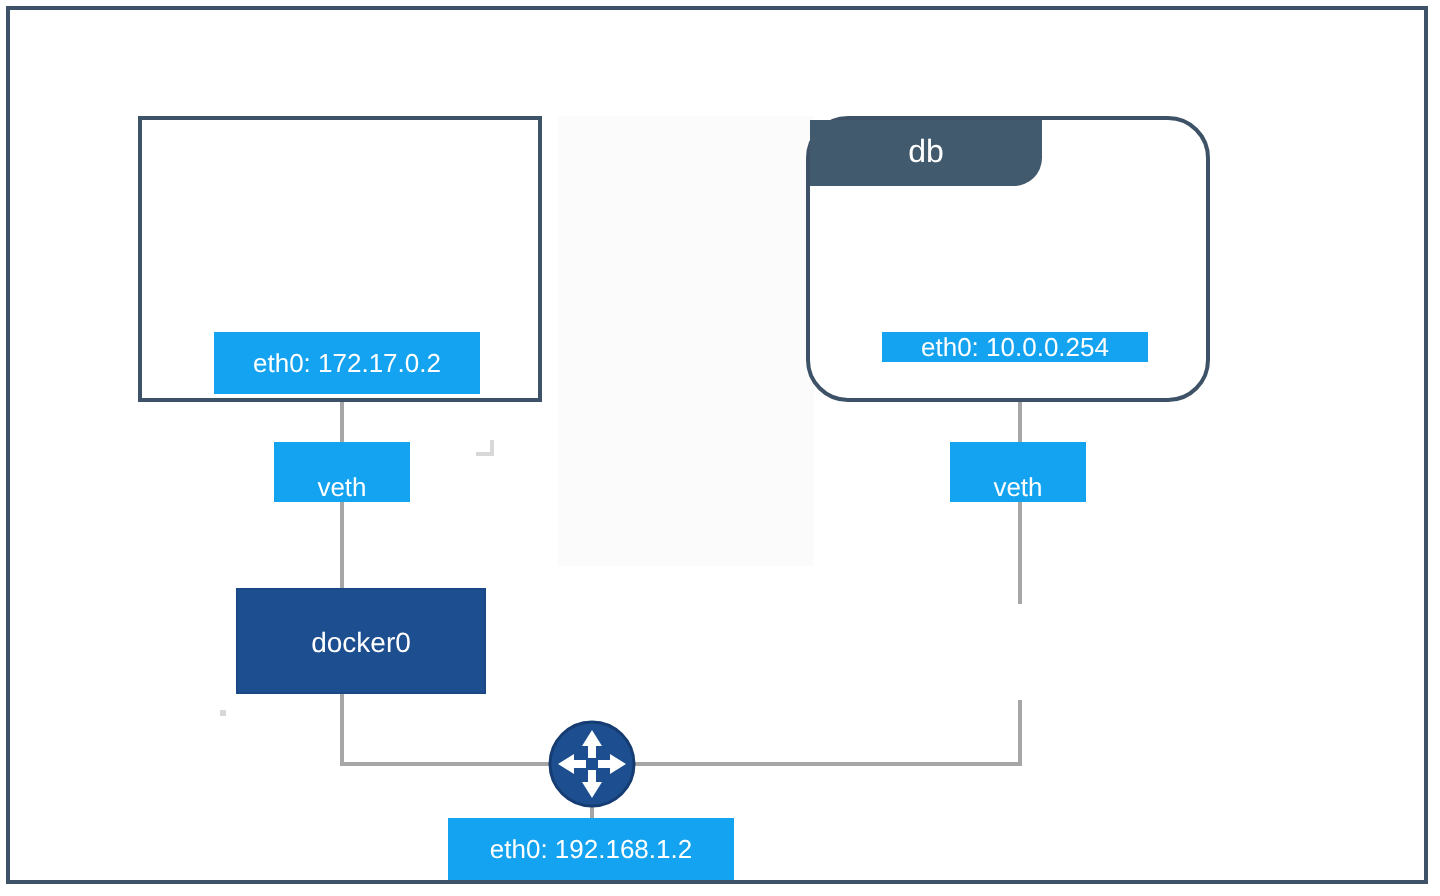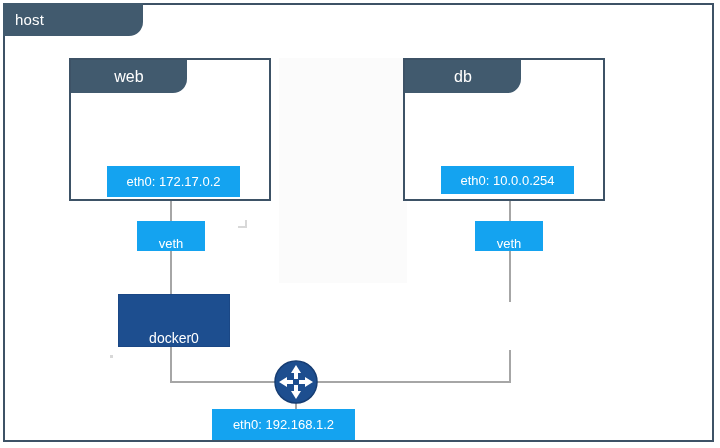--- a/index.html
+++ b/index.html
@@ -152,87 +152,81 @@
 </style>
 </head>
 <body>
 
 <div id="canvas">
 
   <div class="host-frame"></div>
 
   <div class="wash"></div>
 
-  <div class="host-tab">
-    <span class="host-tab-label">host</span>
-  </div>
 
   <div class="edge edge-v" style="left:170px; top:200px; height:22px;"></div>
 
   <div class="edge edge-v" style="left:170px; top:250px; height:48px;"></div>
 
   <div class="edge edge-v" style="left:170px; top:346px; height:36px;"></div>
 
   <div class="edge edge-v" style="left:509px; top:200px; height:22px;"></div>
 
   <div class="edge edge-v" style="left:509px; top:250px; height:52px;"></div>
 
   <div class="edge edge-v" style="left:509px; top:350px; height:32px;"></div>
 
   <div class="edge edge-h" style="left:170px; top:381px; width:341px;"></div>
 
   <div class="edge edge-v" style="left:295px; top:398px; height:12px;"></div>
 
   <div class="container-node" style="left:69px; top:58px; width:202px; height:143px;">
-    <div class="container-tab">
-      <span class="container-tab-label">web</span>
-    </div>
     <div class="ip-label" style="left:36px; top:106px; width:133px; height:31px;">
       <span class="ip-label-text">eth0: 172.17.0.2</span>
     </div>
   </div>
 
-  <div class="container-node" style="left:403px; top:58px; width:202px; height:143px;">
+  <div class="container-node" style="left:403px; top:58px; width:202px; height:143px;border-radius:21px;">
     <div class="container-tab">
       <span class="container-tab-label">db</span>
     </div>
-    <div class="ip-label" style="left:36px; top:106px; width:133px; height:28px;">
+    <div class="ip-label" style="left:36px; top:106px; width:133px; height:15px;">
       <span class="ip-label-text">eth0: 10.0.0.254</span>
     </div>
   </div>
 
   <div class="veth-box" style="left:137px; top:221px; width:68px; height:30px;">
     <span class="veth-text">veth</span>
   </div>
 
   <div class="veth-box" style="left:475px; top:221px; width:68px; height:30px;">
     <span class="veth-text">veth</span>
   </div>
 
   <div class="speck" style="left:238px; top:226px; width:9px; height:2px;"></div>
   <div class="speck" style="left:245px; top:220px; width:2px; height:8px;"></div>
   <div class="speck" style="left:110px; top:355px; width:3px; height:3px;"></div>
 
-  <div class="bridge-box" style="left:118px; top:294px; width:112px; height:53px;align-items:flex-end;">
+  <div class="bridge-box" style="left:118px; top:294px; width:125px; height:53px;">
     <span class="bridge-text">docker0</span>
   </div>
 
 
   <div class="router-icon">
     <svg viewBox="0 0 44 44" width="44" height="44" xmlns="http://www.w3.org/2000/svg">
       <circle cx="22" cy="22" r="21" fill="#1d4e8f"></circle>
       <circle cx="22" cy="22" r="21" fill="none" stroke="#163d73" stroke-width="1.5"></circle>
 
       <polygon points="22,5 27,13 24,13 24,19 20,19 20,13 17,13" fill="#ffffff"></polygon>
 
       <polygon points="22,39 17,31 20,31 20,25 24,25 24,31 27,31" fill="#ffffff"></polygon>
 
       <polygon points="5,22 13,17 13,20 19,20 19,24 13,24 13,27" fill="#ffffff"></polygon>
 
       <polygon points="39,22 31,27 31,24 25,24 25,20 31,20 31,17" fill="#ffffff"></polygon>
     </svg>
   </div>
 
-  <div class="ip-label" style="left:212px; top:409px; width:143px; height:31px;">
+  <div class="ip-label" style="left:224px; top:409px; width:143px; height:31px;">
     <span class="ip-label-text">eth0: 192.168.1.2</span>
   </div>
 
 </div>
 
 </body></html>

